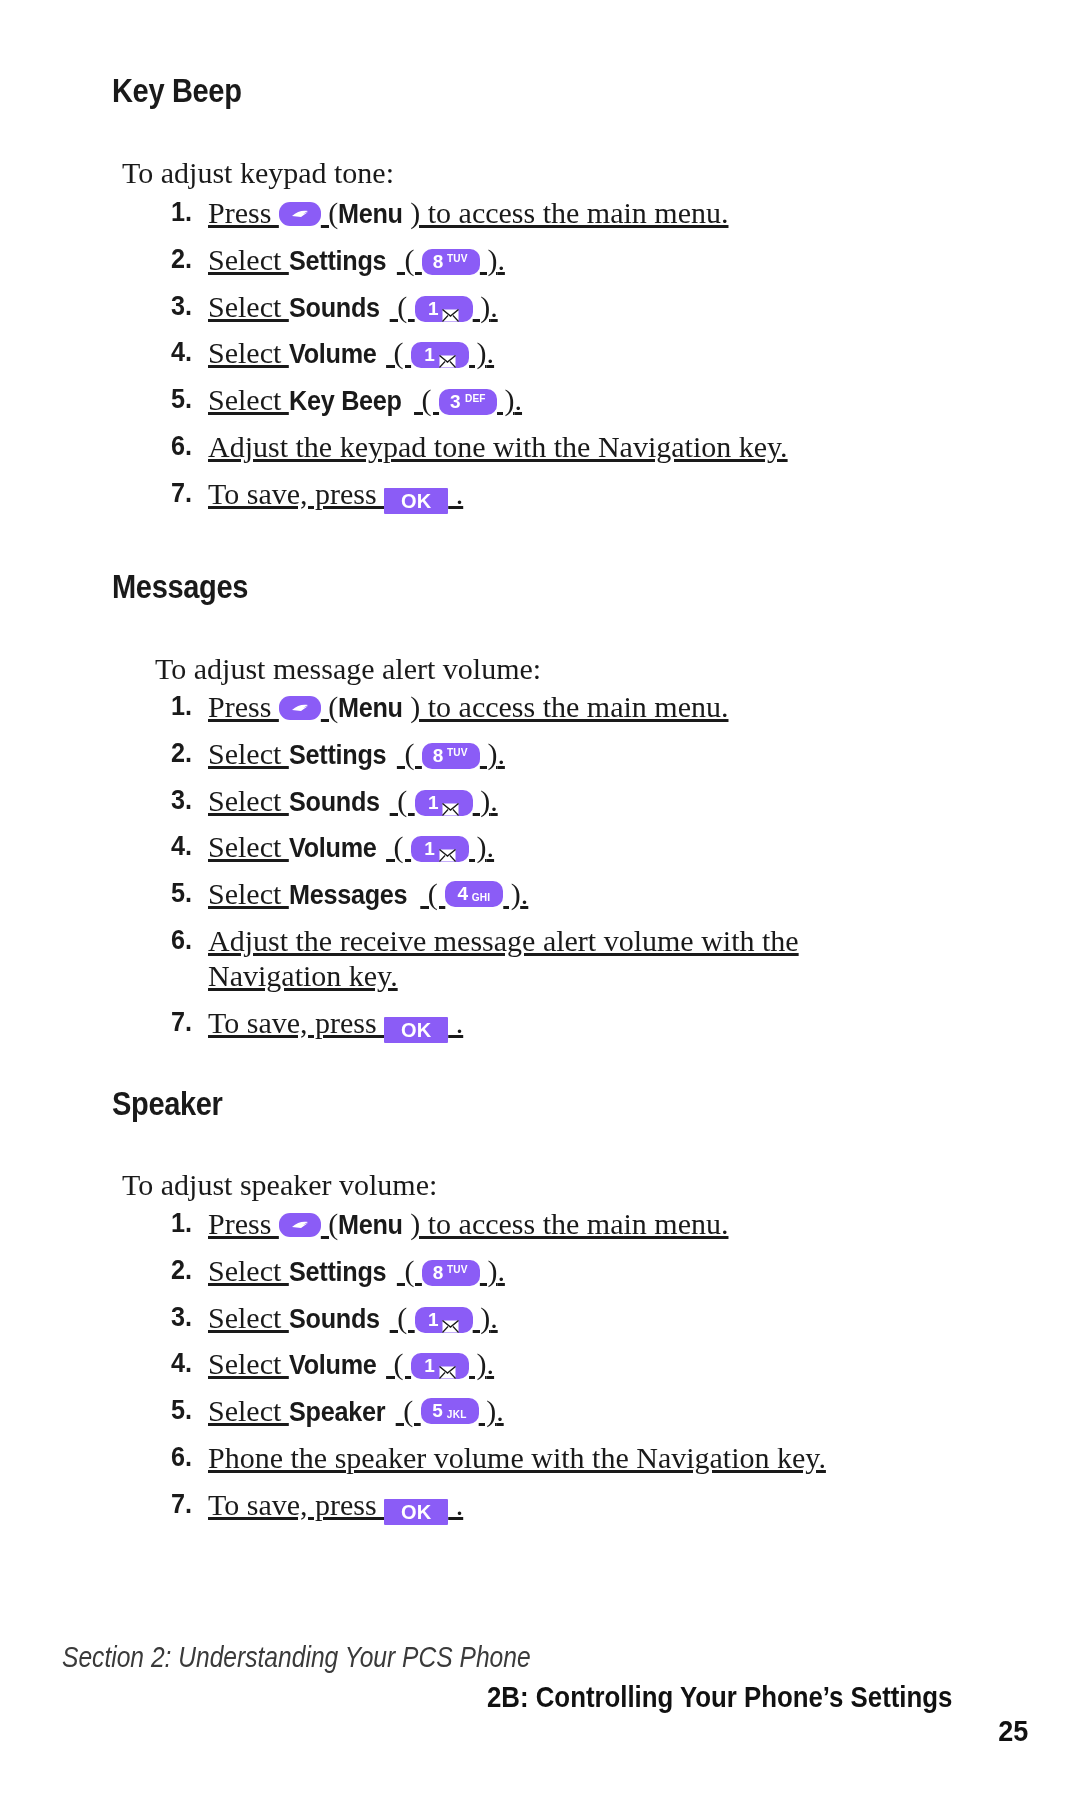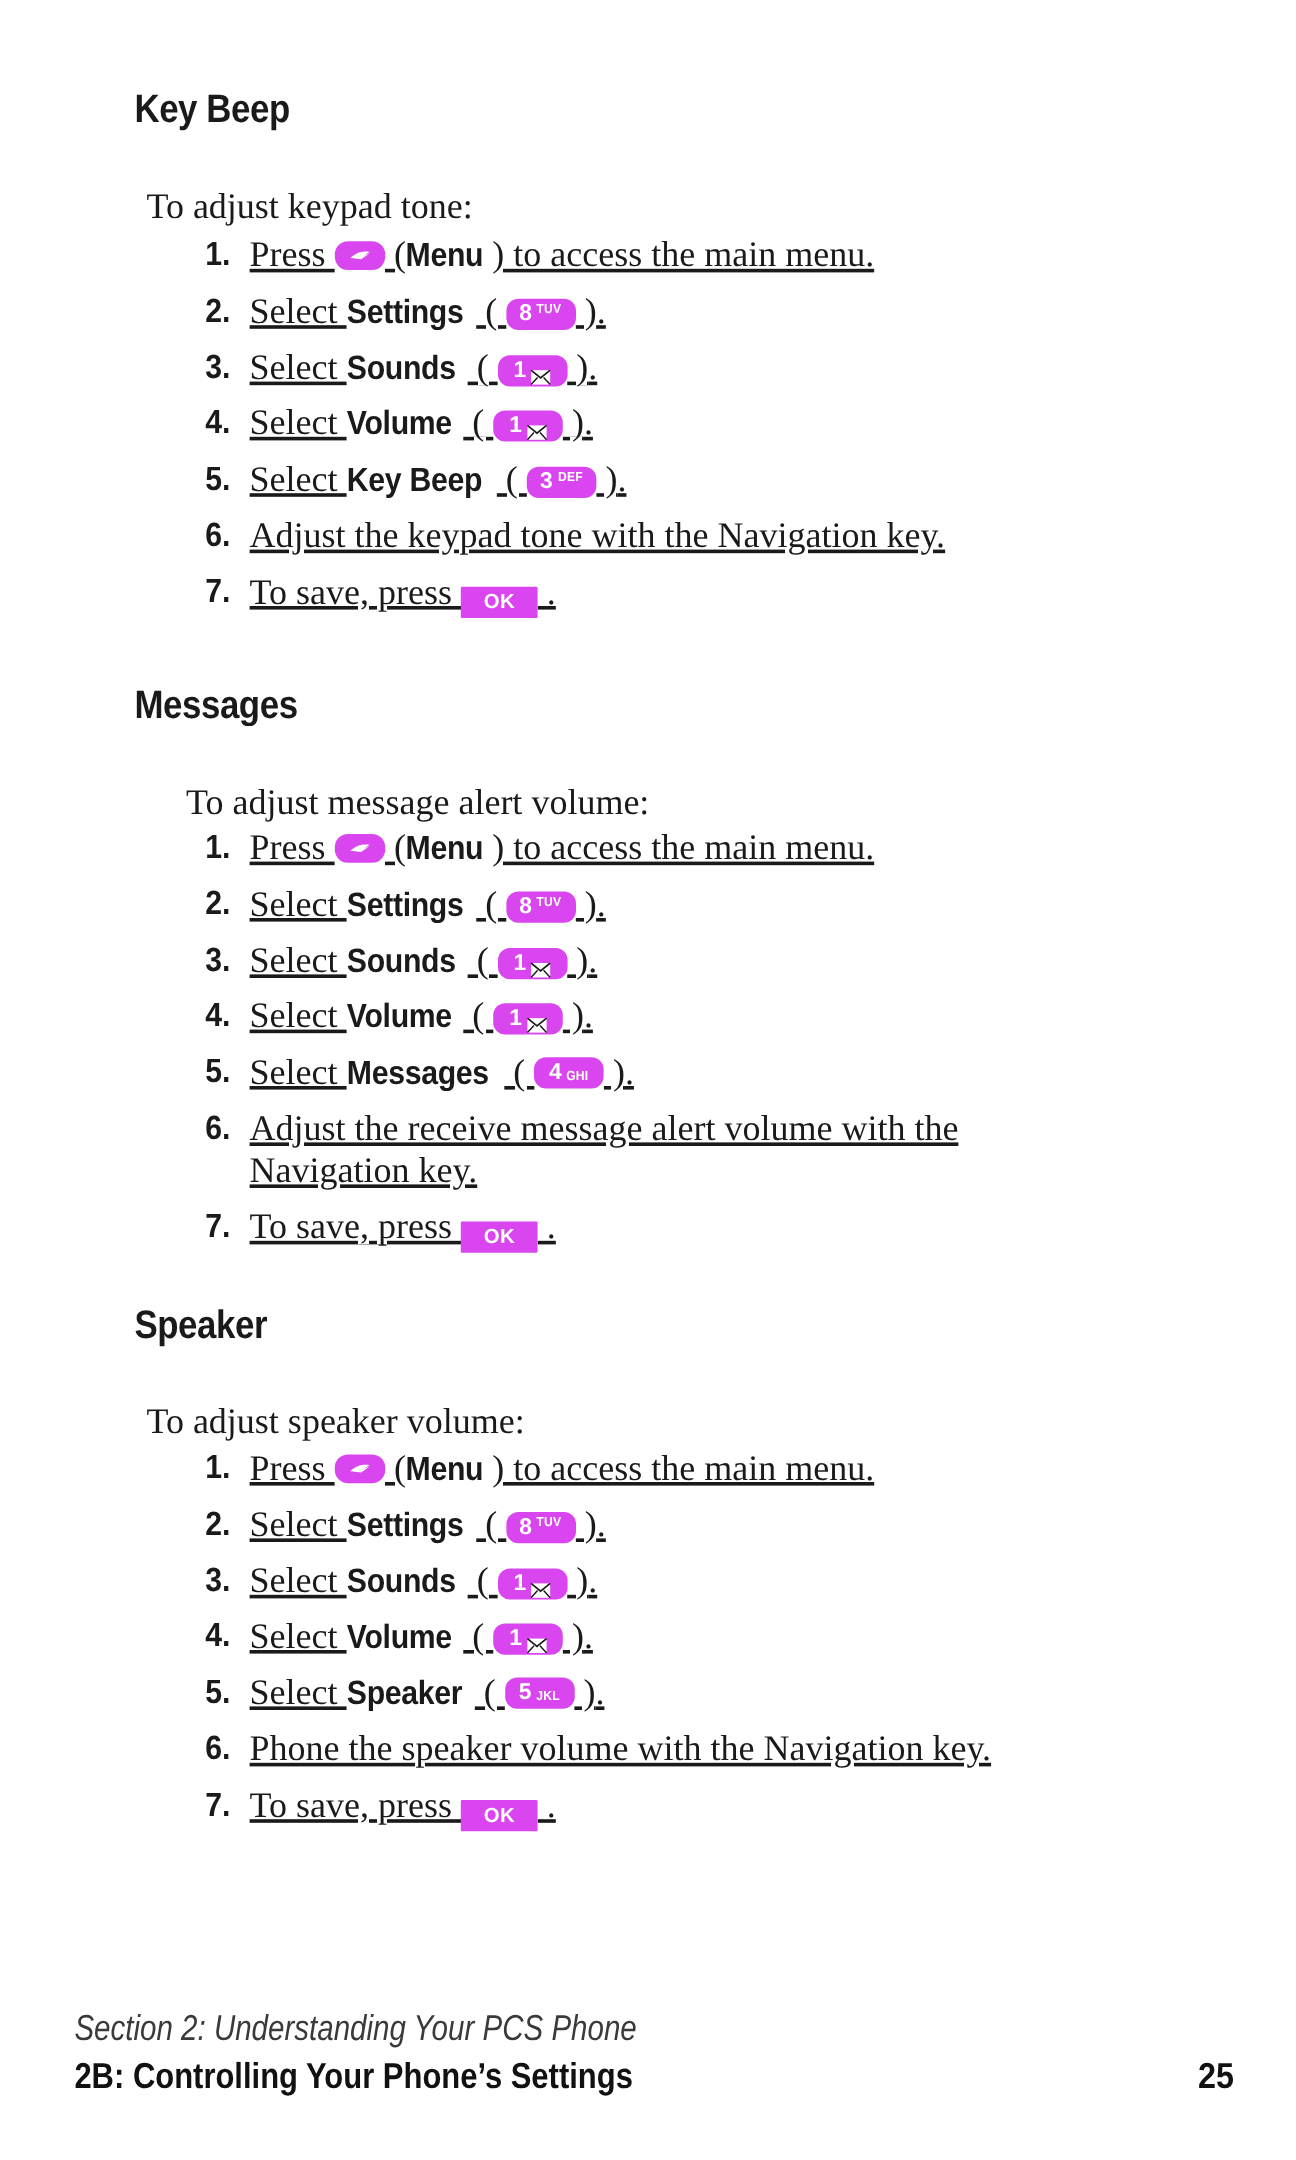--- a/index.html
+++ b/index.html
@@ -82,21 +82,21 @@
     letter-spacing: -0.3px;
     transform: scaleX(0.9);
     display: inline-block;
     transform-origin: left center;
   }
 
   
   .key {
     display: inline-block;
     vertical-align: -4px;
-    background: #d946ef;
+    background: #8b5cf6;
     color: #ffffff;
     border-radius: 9px;
     font-family: "Liberation Sans", "DejaVu Sans", sans-serif;
     font-weight: bold;
     line-height: 1;
     white-space: nowrap;
     text-align: center;
     position: relative;
   }
 
@@ -135,21 +135,21 @@
     position: relative;
   }
   .key .env svg { display: block; }
 
   
   .key.ok {
     height: 26px;
     min-width: 46px;
     padding: 0 9px;
     border-radius: 1px;
-    font-size: 17px;
+    font-size: 20px;
     line-height: 26px;
     letter-spacing: 0.3px;
   }
 
   
   .key.menu {
     height: 24px;
     width: 42px;
     padding: 0;
     border-radius: 11px;
@@ -172,20 +172,21 @@
     color: #3a3a3a;
     transform: scaleX(0.82);
     transform-origin: left center;
     white-space: nowrap;
     margin: 0 0 6px 0;
   }
   .footer-row {
     display: flex;
     align-items: flex-end;
     justify-content: space-between;
+    flex-direction: column;
   }
   .footer-title {
     font-family: "Liberation Sans", "DejaVu Sans", sans-serif;
     font-weight: bold;
     font-size: 30px;
     color: #111111;
     transform: scaleX(0.86);
     transform-origin: left center;
     white-space: nowrap;
   }

